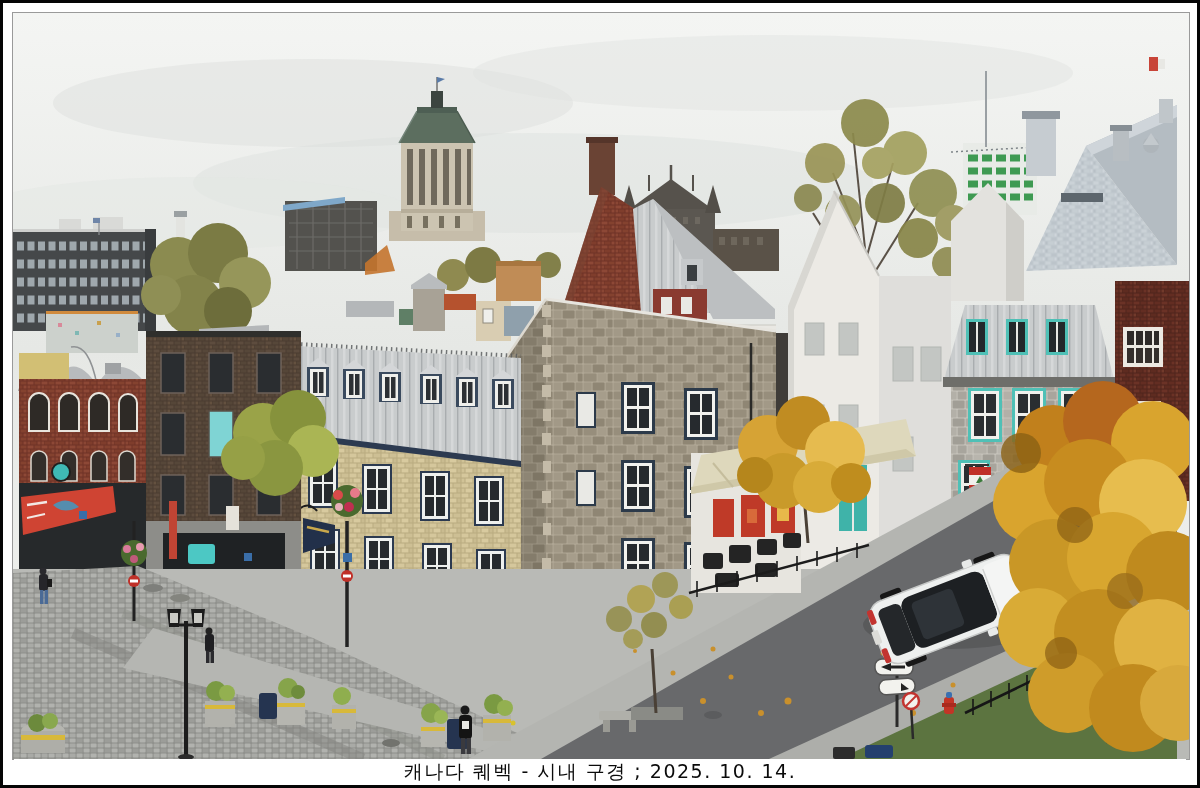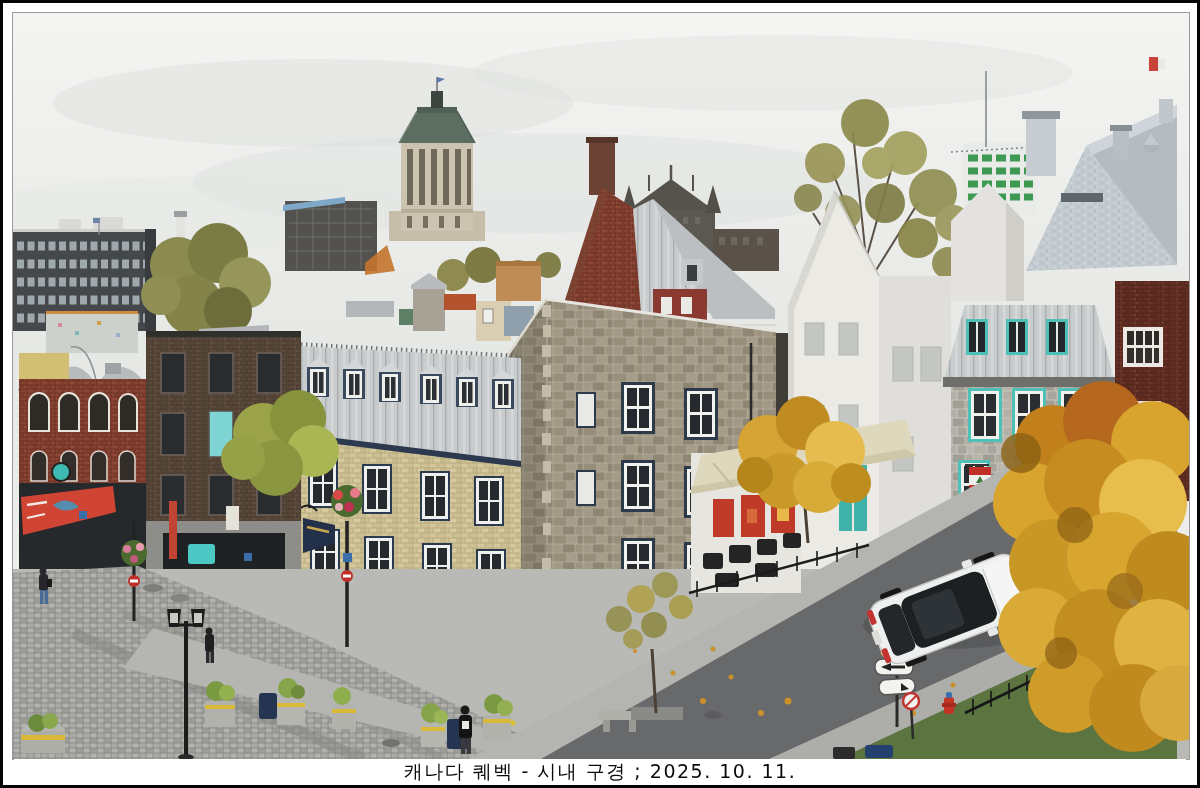--- a/index.html
+++ b/index.html
@@ -966,16 +966,16 @@
         <circle cx="1008" cy="440" r="20" fill="#8a6014" opacity="0.8"></circle>
             <circle cx="1062" cy="512" r="18" fill="#8a6014" opacity="0.7"></circle>
         <circle cx="1112" cy="578" r="18" fill="#96691a" opacity="0.7"></circle>
             <circle cx="1048" cy="640" r="16" fill="#8a6014" opacity="0.7"></circle>
       </g>
     </g>
   </svg>
   </div>
 
   <div class="caption-bar">
-    <span class="caption-text">캐나다 퀘벡 - 시내 구경 ; 2025. 10. 11.</span>
+    <span class="caption-text">캐나다 퀘벡 - 시내 구경 ; 2025. 10. 14.</span>
   </div>
   <div class="outer-border"></div>
 </div>
 
 </body></html>

